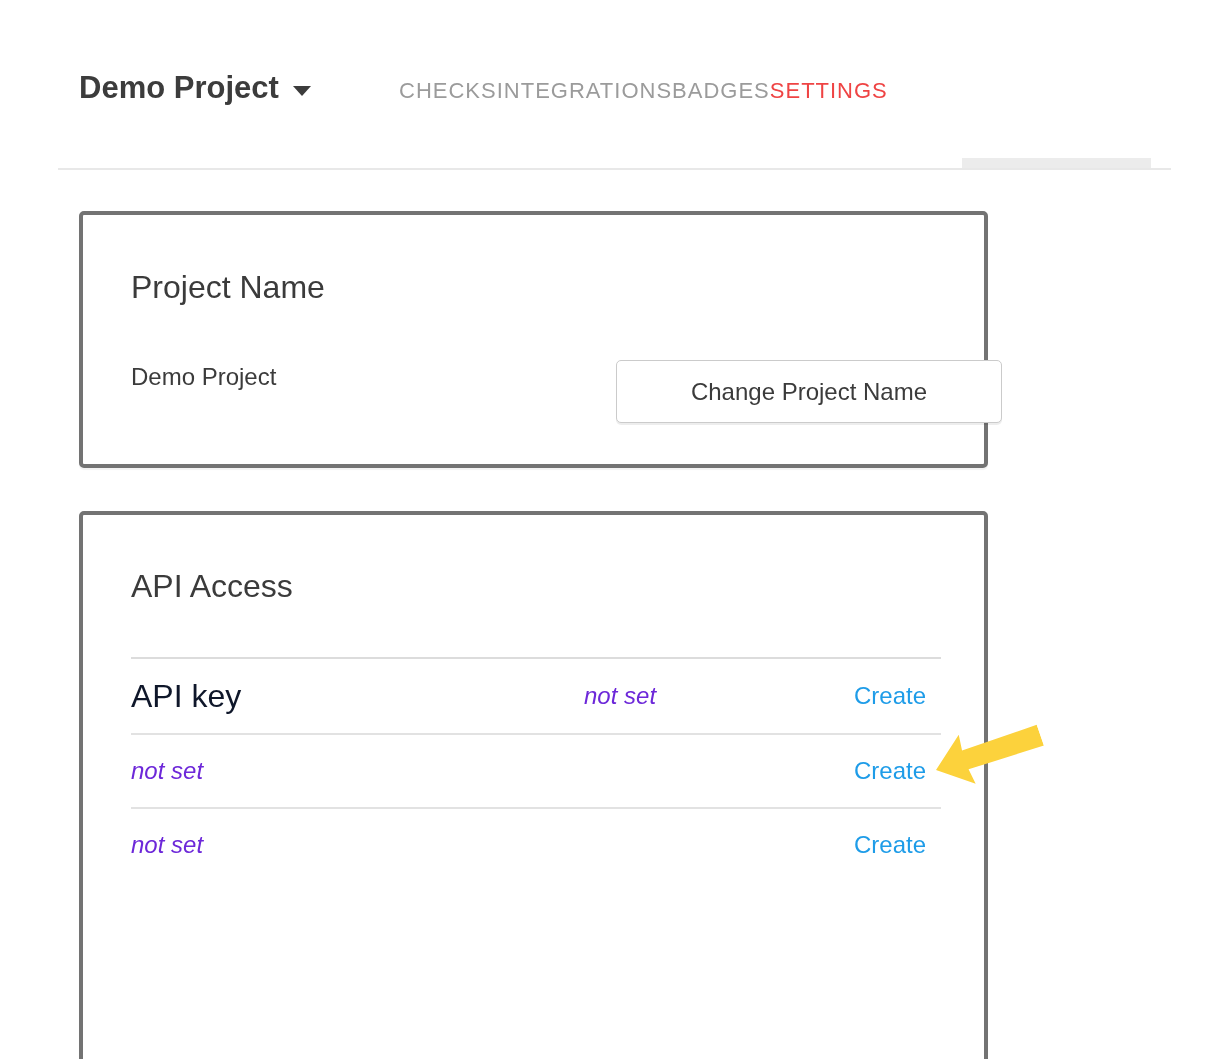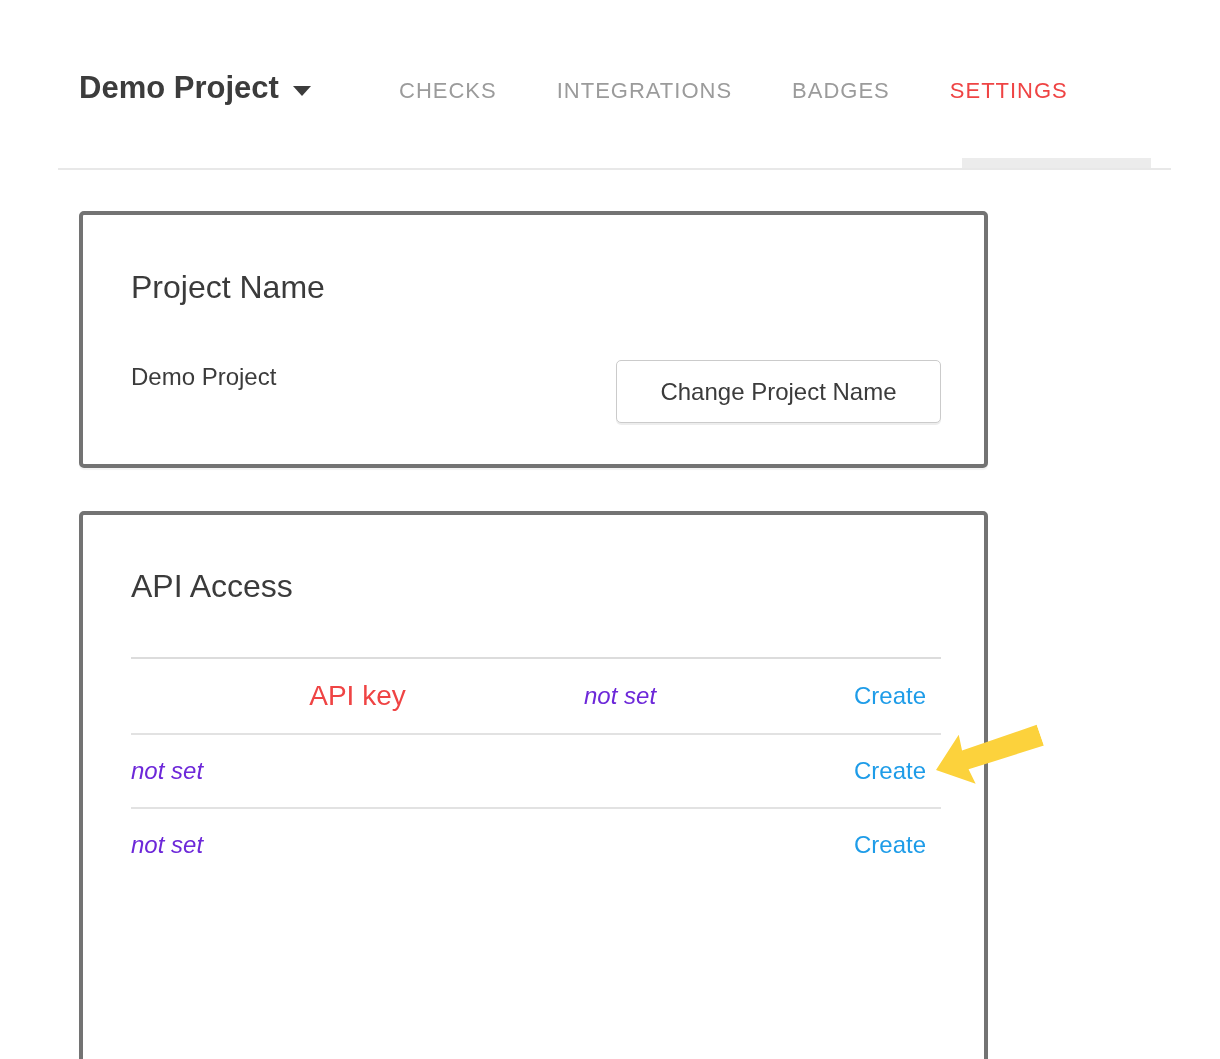--- a/index.html
+++ b/index.html
@@ -22,21 +22,21 @@
   }
   .caret {
     display: inline-block; margin-left: 14px; margin-top: 5px;
     width: 0; height: 0;
     border-left: 9px solid transparent;
     border-right: 9px solid transparent;
     border-top: 10px solid #3c3c3c;
   }
   .tabs {
     position: absolute; left: 399px; top: 78px;
-    display: flex; gap: 60px; align-items: flex-end;
+    display: flex; align-items: flex-end;
   }
   .tab {
     font-size: 22px; letter-spacing: 1px; color: #9b9b9b;
     cursor: pointer; line-height: 26px; white-space: nowrap;
   }
   .tab.active { color: #ef4444; }
   .active-indicator {
     position: absolute; left: 962px; top: 158px;
     width: 189px; height: 12px; background: #ececec;
   }
@@ -60,41 +60,41 @@
   }
   .card-project h2 { top: 53px; }
   .card-api h2 { top: 52px; }
 
   .current-name {
     position: absolute; left: 48px; top: 148px;
     font-size: 24px; color: #3b3b3b; line-height: 28px;
   }
   .btn {
     position: absolute; left: 533px; top: 145px;
-    width: 325px; height: 63px;
+    width: 386px; height: 63px;
     background: #ffffff;
     border: 1px solid #cbcbcb; border-radius: 5px;
     box-shadow: 0 2px 0 rgba(0,0,0,0.07);
     font-family: "Liberation Sans", sans-serif;
     font-size: 24px; color: #3b3b3b;
     display: flex; align-items: center; justify-content: center;
     cursor: pointer;
   }
 
   
   .api-table {
     position: absolute; left: 48px; top: 142px; width: 810px;
     border-top: 2px solid #dcdcdc;
   }
   .api-row {
     height: 74px;
     display: flex; align-items: center;
   }
   .api-row + .api-row { border-top: 2px solid #e2e2e2; }
-  .api-label { width: 453px; font-size: 28px; color: #ef4444; text-align: center; }
+  .api-label { width: 453px; font-size: 32px; color: #0f172a; }
   .api-value { flex: 1; font-size: 24px; font-style: italic; color: #6d28d9; }
   .api-action {
     font-size: 24px; color: #1e9ce8; text-decoration: none;
     padding-right: 15px; cursor: pointer; margin-left: 16px;
   }
 
   
   .arrow-annotation {
     position: absolute; left: 936px; top: 743px;
     width: 110px; height: 54px;

